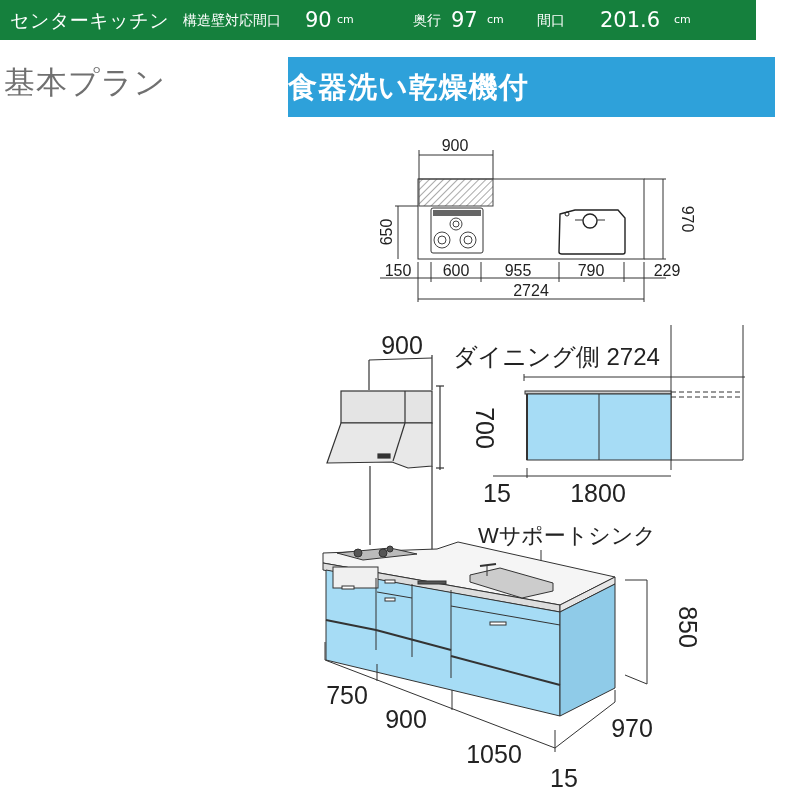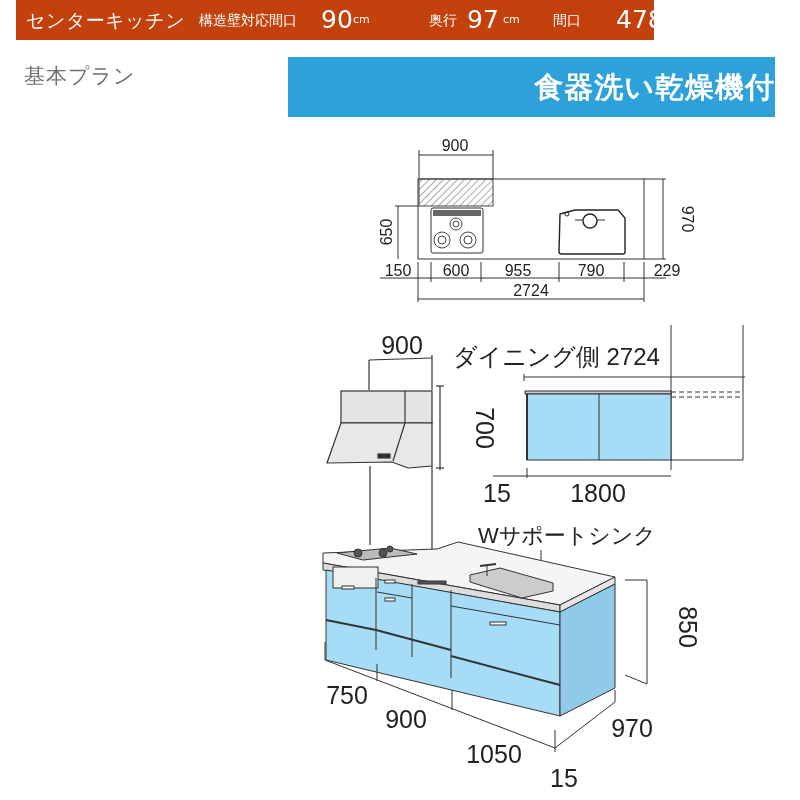--- a/index.html
+++ b/index.html
@@ -1,42 +1,42 @@
 <!DOCTYPE html>
 <html><head>
 <meta charset="utf-8">
 <style>
   html, body { margin: 0; padding: 0; }
   body { width: 800px; height: 800px; background: #ffffff; position: relative; overflow: hidden;
          font-family: "DejaVu Sans", "Liberation Sans", sans-serif; }
-  .header-bar { position: absolute; left: 0; top: 0; width: 638px; height: 40px; background: #c2410c; color: #fff; margin-left: 16px; }
+  .header-bar { position: absolute; left: 0; top: 0; width: 756px; height: 40px; background: #15803d; color: #fff; }
   .header-bar span { position: absolute; top: 0; line-height: 40px; white-space: nowrap; }
   .h-title { left: 10px; font-size: 19px; letter-spacing: 0.5px; }
   .h-small { font-size: 14px; }
-  .h-num { font-size: 25px; }
+  .h-num { font-size: 21px; }
   .h-unit { font-size: 11px; }
-  .plan-label { position: absolute; left: 24px; top: 62px; font-size: 21px; color: #707070; letter-spacing: 1px; }
+  .plan-label { position: absolute; left: 4px; top: 62px; font-size: 31px; color: #707070; letter-spacing: 1px; }
   .feature-banner { position: absolute; left: 288px; top: 57px; width: 487px; height: 60px; background: #2ea1da;
-                    color: #fff; font-size: 29px; text-align: right; line-height: 60px; letter-spacing: 1px; font-weight: bold; }
+                    color: #fff; font-size: 29px; text-align: left; line-height: 60px; letter-spacing: 1px; font-weight: bold; }
   svg { position: absolute; left: 0; top: 0; }
   svg text { font-family: "Liberation Sans", "DejaVu Sans", sans-serif; fill: #222; }
 </style>
 </head>
 <body>
 
 <div class="header-bar">
   <span class="h-title">センターキッチン</span>
   <span class="h-small" style="left:183px">構造壁対応間口</span>
   <span class="h-num" style="left:305px">90</span>
   <span class="h-unit" style="left:337px">cm</span>
   <span class="h-small" style="left:413px">奥行</span>
   <span class="h-num" style="left:451px">97</span>
   <span class="h-unit" style="left:487px">cm</span>
   <span class="h-small" style="left:537px">間口</span>
-  <span class="h-num" style="left:600px">478.9</span>
+  <span class="h-num" style="left:600px">201.6</span>
   <span class="h-unit" style="left:674px">cm</span>
 </div>
 
 <div class="plan-label">基本プラン</div>
 <div class="feature-banner">食器洗い乾燥機付</div>
 
 <svg width="800" height="800" viewBox="0 0 800 800">
   <defs>
     <pattern id="hatch" width="5" height="5" patternUnits="userSpaceOnUse" patternTransform="rotate(45)">
       <line x1="0" y1="0" x2="0" y2="5" stroke="#555" stroke-width="1"></line>

